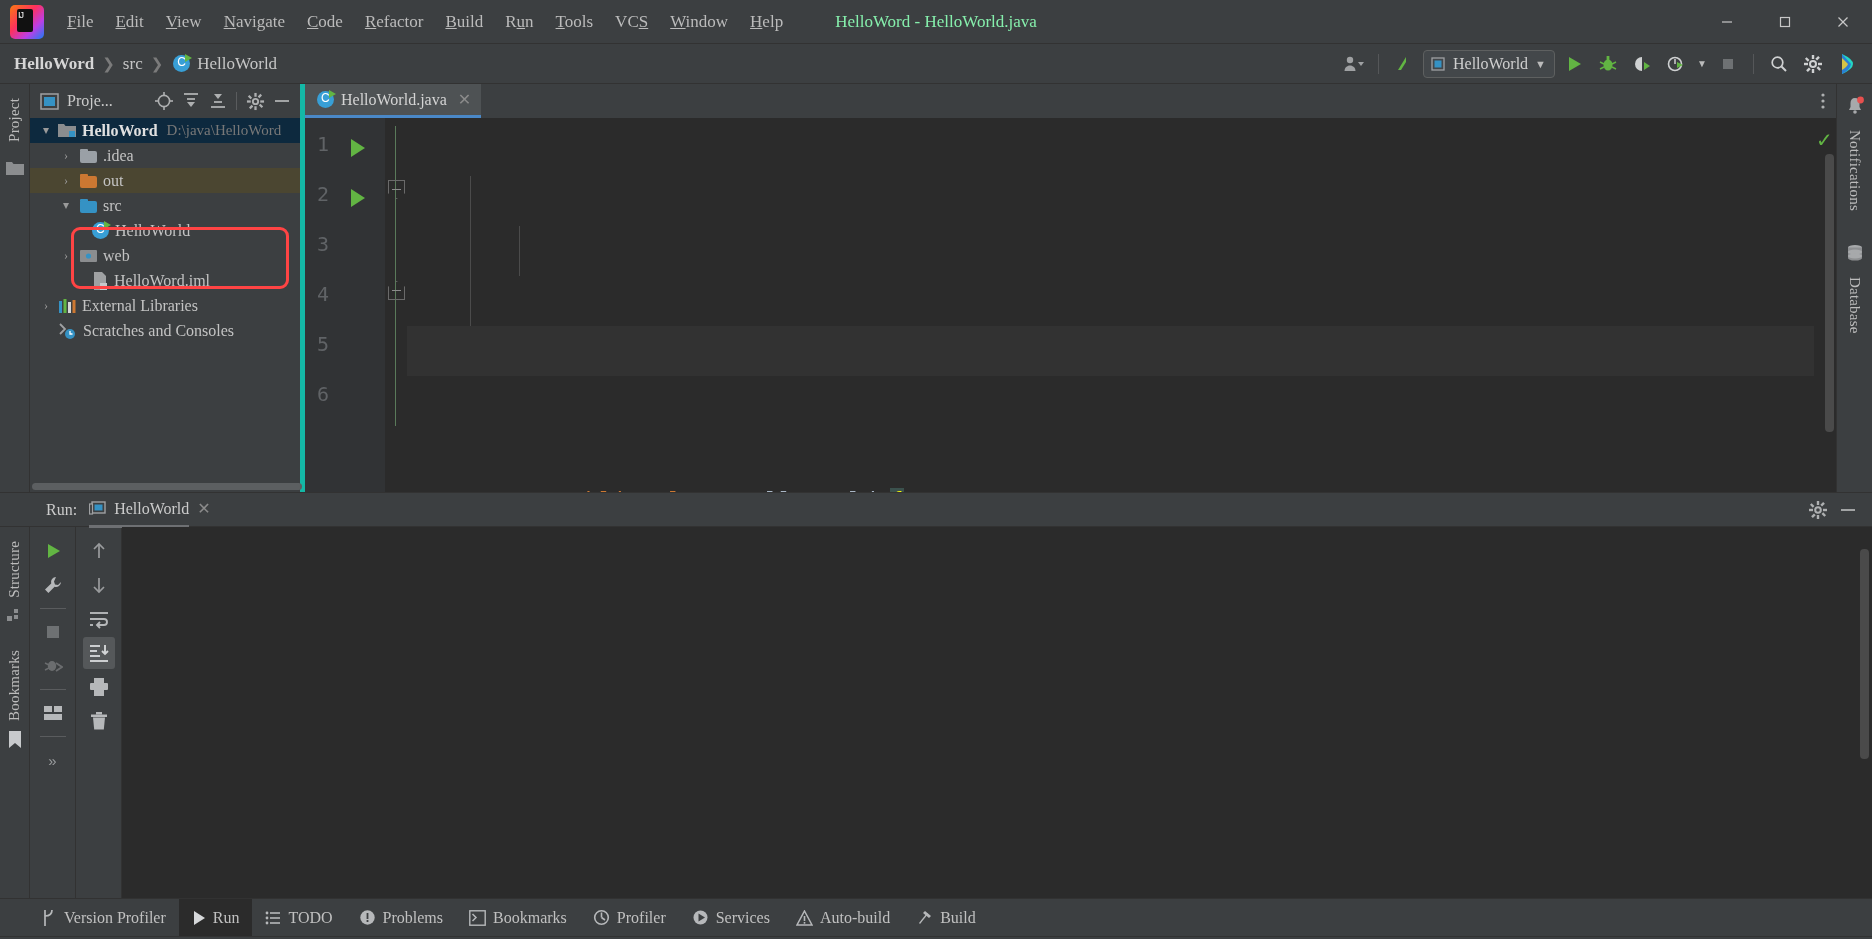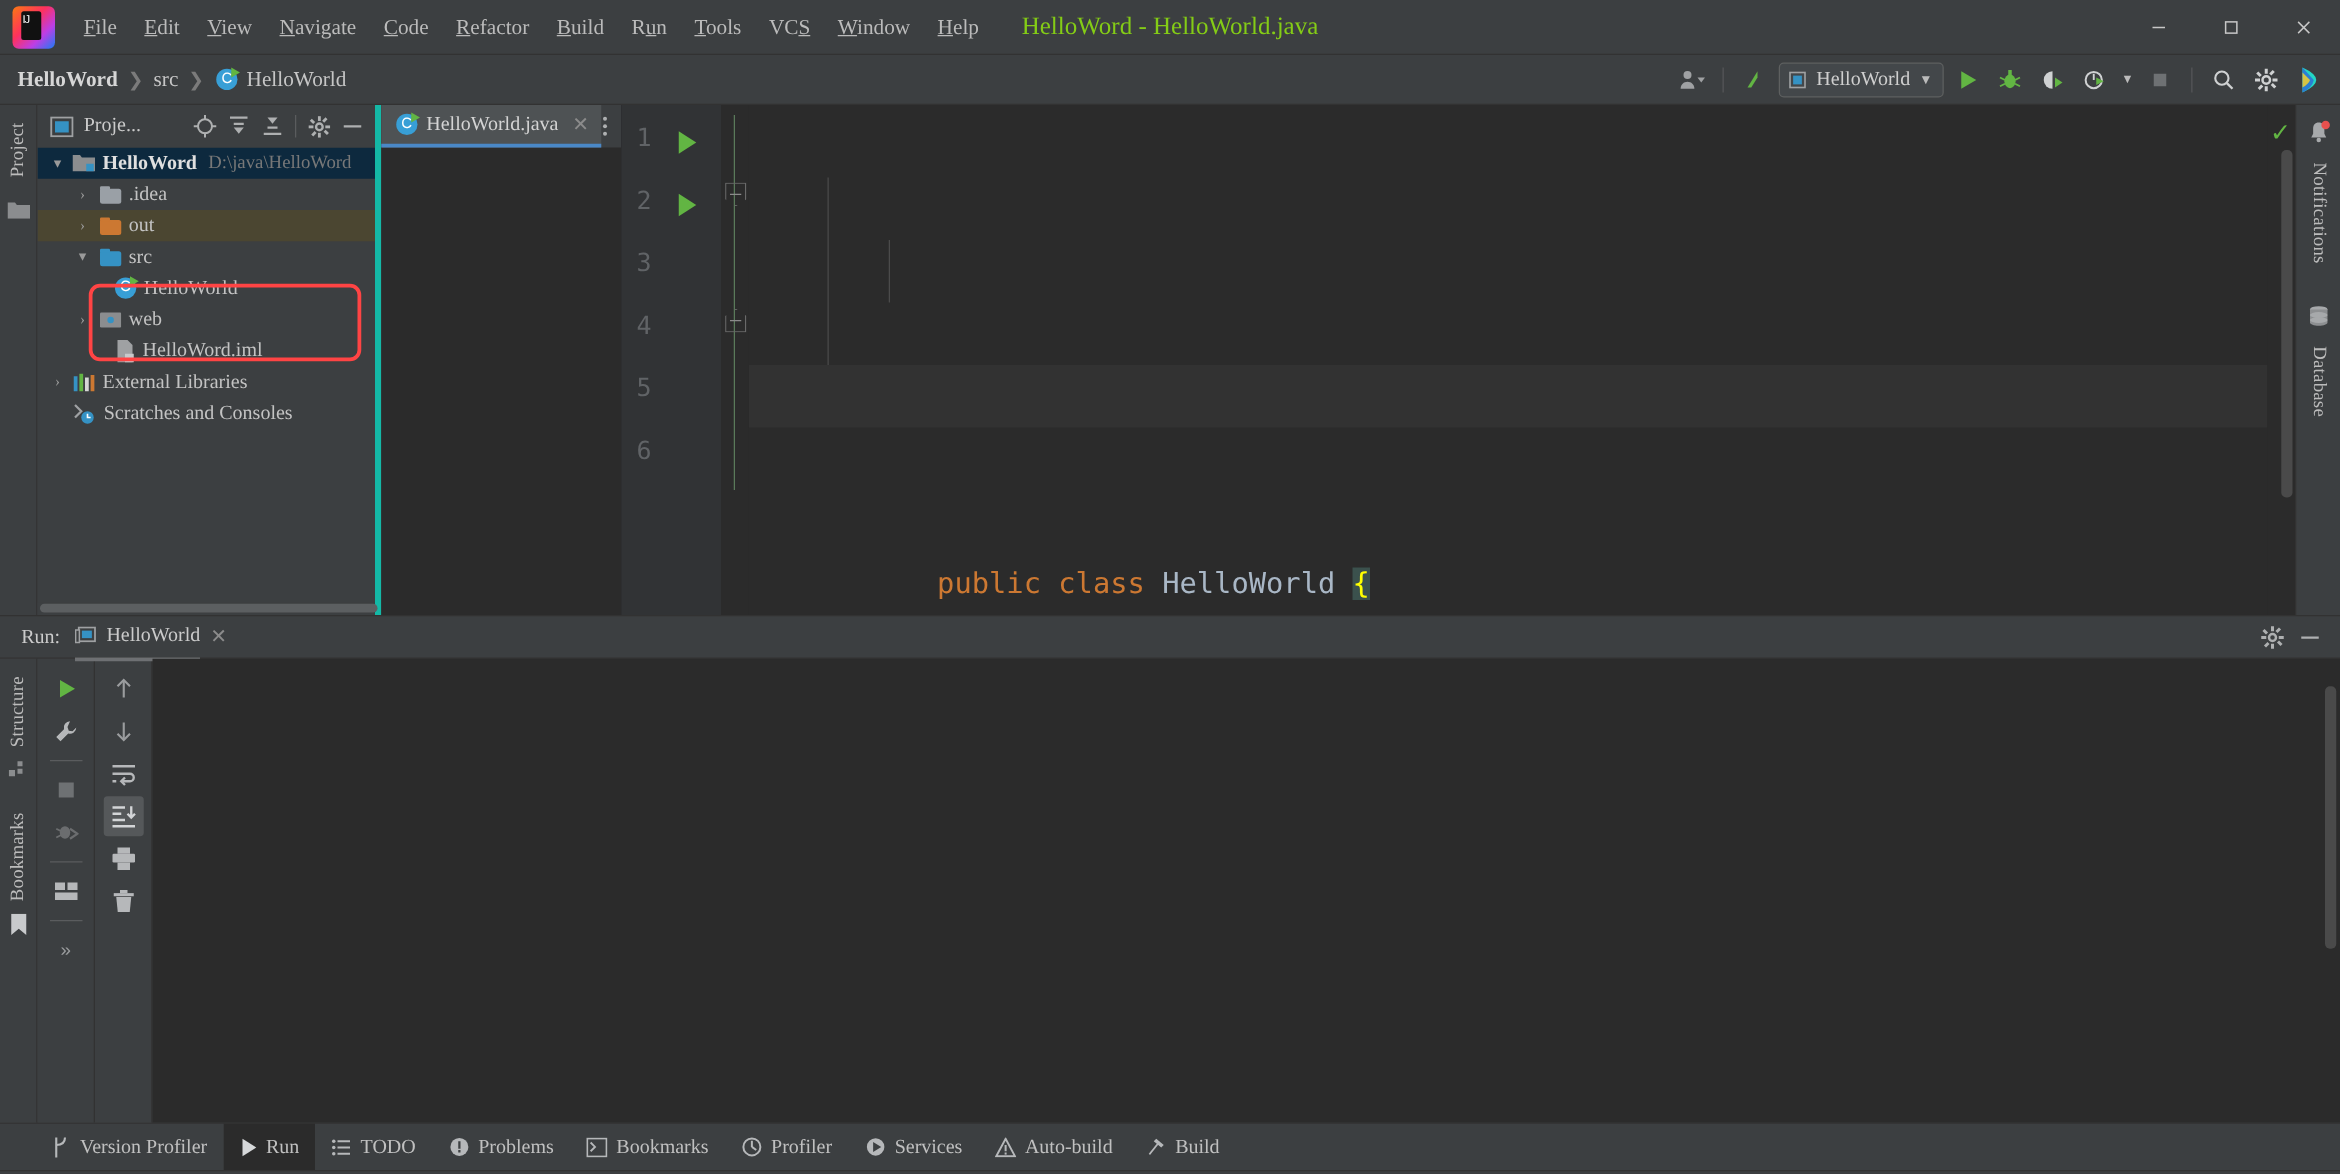--- a/index.html
+++ b/index.html
@@ -22,21 +22,21 @@
     background: linear-gradient(135deg,#f97a12 0%,#fe315d 40%,#bd3ee5 70%,#1a7df5 100%); }
   #ij-logo .inner { position:absolute; left:7px; top:4px; width:16px; height:23px;
     background:#111; border-radius:2px; }
   #ij-logo .inner::before { content:"IJ"; position:absolute; left:1px; top:1px;
     font-size:9px; color:#fff; font-family:"Liberation Sans",sans-serif; letter-spacing:-1px; }
   .menu { display: flex; align-items: flex-start; gap: 0px; }
   .menu-item { padding: 4px 11px; font-size: 17px; color: #bbbbbb; cursor: default;
      font-family: "Liberation Serif", serif; }
   .menu-item u { text-decoration: underline; }
   #win-title { position: absolute; left: 0; right: 0; text-align: center;
-    font-size: 20px; color: #84cc16; pointer-events: none;
+    font-size: 17px; color: #86efac; pointer-events: none;
     font-family: "Liberation Serif", serif; }
   #win-controls { margin-left: auto; display: flex; align-items: center; height: 100%; z-index: 5; }
   .win-btn { width: 58px; height: 44px; display: flex; align-items: center; justify-content: center;
     color: #c7c7c7; font-size: 17px; }
 
   
   #navbar { height: 40px; background: #3c3f41; display: flex; align-items: center;
     border-bottom: 1px solid #323232; padding-left: 14px; }
   .crumb { font-size: 17px; color: #c6c6c6; font-family: "Liberation Serif", serif; }
   .crumb.bold { font-weight: bold; color: #d6d6d6; }
@@ -84,21 +84,21 @@
   .cicon::before { content:"C"; position:absolute; left:4px; top:0px; font-size:12px; color:#fff;
      font-family:"Liberation Sans",sans-serif; }
   .cicon::after { content:""; position:absolute; right:-2px; top:-1px; width:0; height:0;
      border-left:7px solid #62b543; border-top:4px solid transparent; border-bottom:4px solid transparent; }
   #red-box { position: absolute; border: 3px solid #ff4444; border-radius: 9px;
     left: 41px; top: 109px; width: 218px; height: 62px; pointer-events: none; }
   #tree-hscroll { height: 10px; background:#3c3f41; }
   #tree-hscroll .thumb { height:7px; margin:1px 0 0 2px; width: 270px; background:#5c5f61; border-radius:4px; }
 
   
-  #editor-area { flex: 1; display: flex; flex-direction: row; background: #2b2b2b; min-width:0; }
+  #editor-area { flex: 1; display: flex; flex-direction: column; background: #2b2b2b; min-width:0; }
   #tabs { height: 34px; background: #3c3f41; display: flex; align-items: stretch; position: relative; }
   #tab1 { display: flex; align-items: center; gap: 7px; padding: 0 10px 0 12px; background: #4e5254;
     border-bottom: 3px solid #4a88c7; font-size: 16px; color: #d4d4d4; font-family:"Liberation Serif",serif; }
   #tab1 .x { color: #8b8b8b; font-size: 16px; margin-left: 4px; }
   #tabs .gear { margin-left: auto; display: flex; align-items: center; padding-right: 10px; color:#aeb0b1; }
   #code-wrap { flex: 1; display: flex; position: relative; overflow: hidden; background: #2b2b2b; }
   #gutter { width: 80px; background: #313335; position: relative; flex: 0 0 80px;
     font-family: "DejaVu Sans Mono", monospace; }
   .gln { position:absolute; right: 56px; font-size: 20px; color: #606366; }
   .grun { position:absolute; left: 46px; width:0; height:0;
@@ -122,21 +122,21 @@
   #check { position:absolute; top: 10px; left: 2px; color:#62b543; font-size: 20px; }
   #edit-scroll { position:absolute; right:2px; top:36px; width:9px; height:278px; background:#4a4a4a; border-radius:4px; }
 
   
   #right-stripe { width: 36px; background: #3c3f41; border-left: 1px solid #323232;
     display: flex; flex-direction: column; align-items: center; padding-top: 8px; gap: 4px; }
 
   
   #runpanel { height: 406px; display: flex; flex-direction: column; background: #3c3f41;
      border-top: 1px solid #323232; }
-  #run-header { height: 34px; display: flex; align-items: center; padding-left: 17px; gap: 12px;
+  #run-header { height: 34px; display: flex; align-items: center; padding-left: 46px; gap: 12px;
      border-bottom: 1px solid #323232; }
   #run-header .rl { font-size: 16px; color: #cbcbcb; font-family:"Liberation Serif",serif; }
   #run-tab { display:flex; align-items:center; gap:8px; font-size:16px; color:#cbcbcb;
      font-family:"Liberation Serif",serif; position:relative; padding-bottom:2px; }
   #run-tab .u { position:absolute; left:0; right:22px; bottom:-8px; height:3px; background:#6e7073; }
   #run-header .right { margin-left:auto; display:flex; align-items:center; gap:6px; padding-right:12px; }
   #run-body { flex: 1; display: flex; min-height: 0; }
   #run-tools-l { width: 46px; background: #3c3f41; display: flex; flex-direction: column;
      align-items: center; padding-top: 8px; gap: 2px; border-right: 1px solid #323232; }
   #run-tools-r { width: 46px; background: #3c3f41; display: flex; flex-direction: column;

